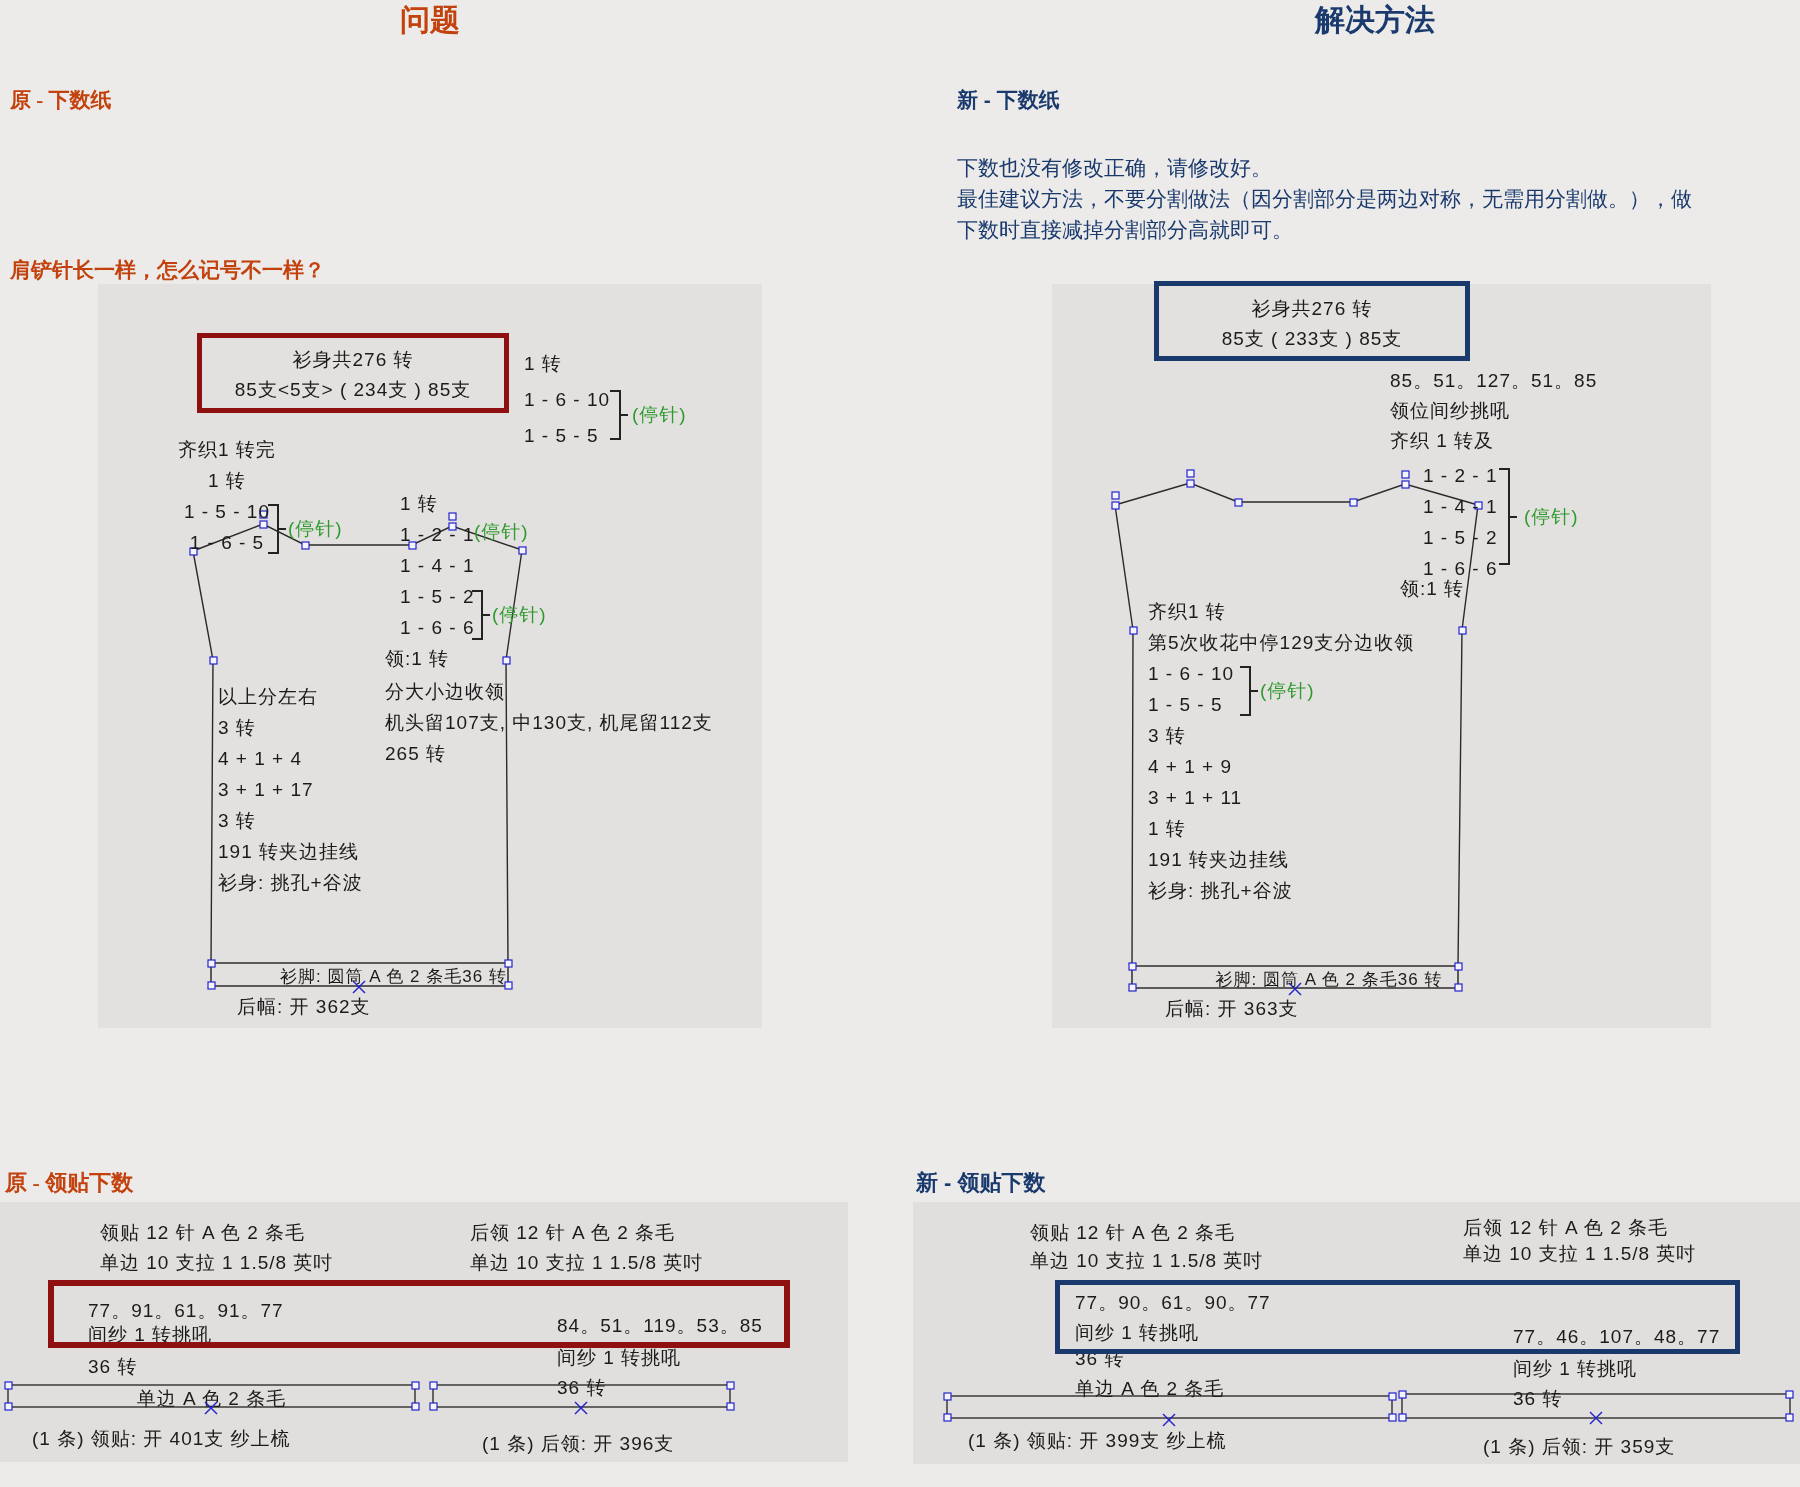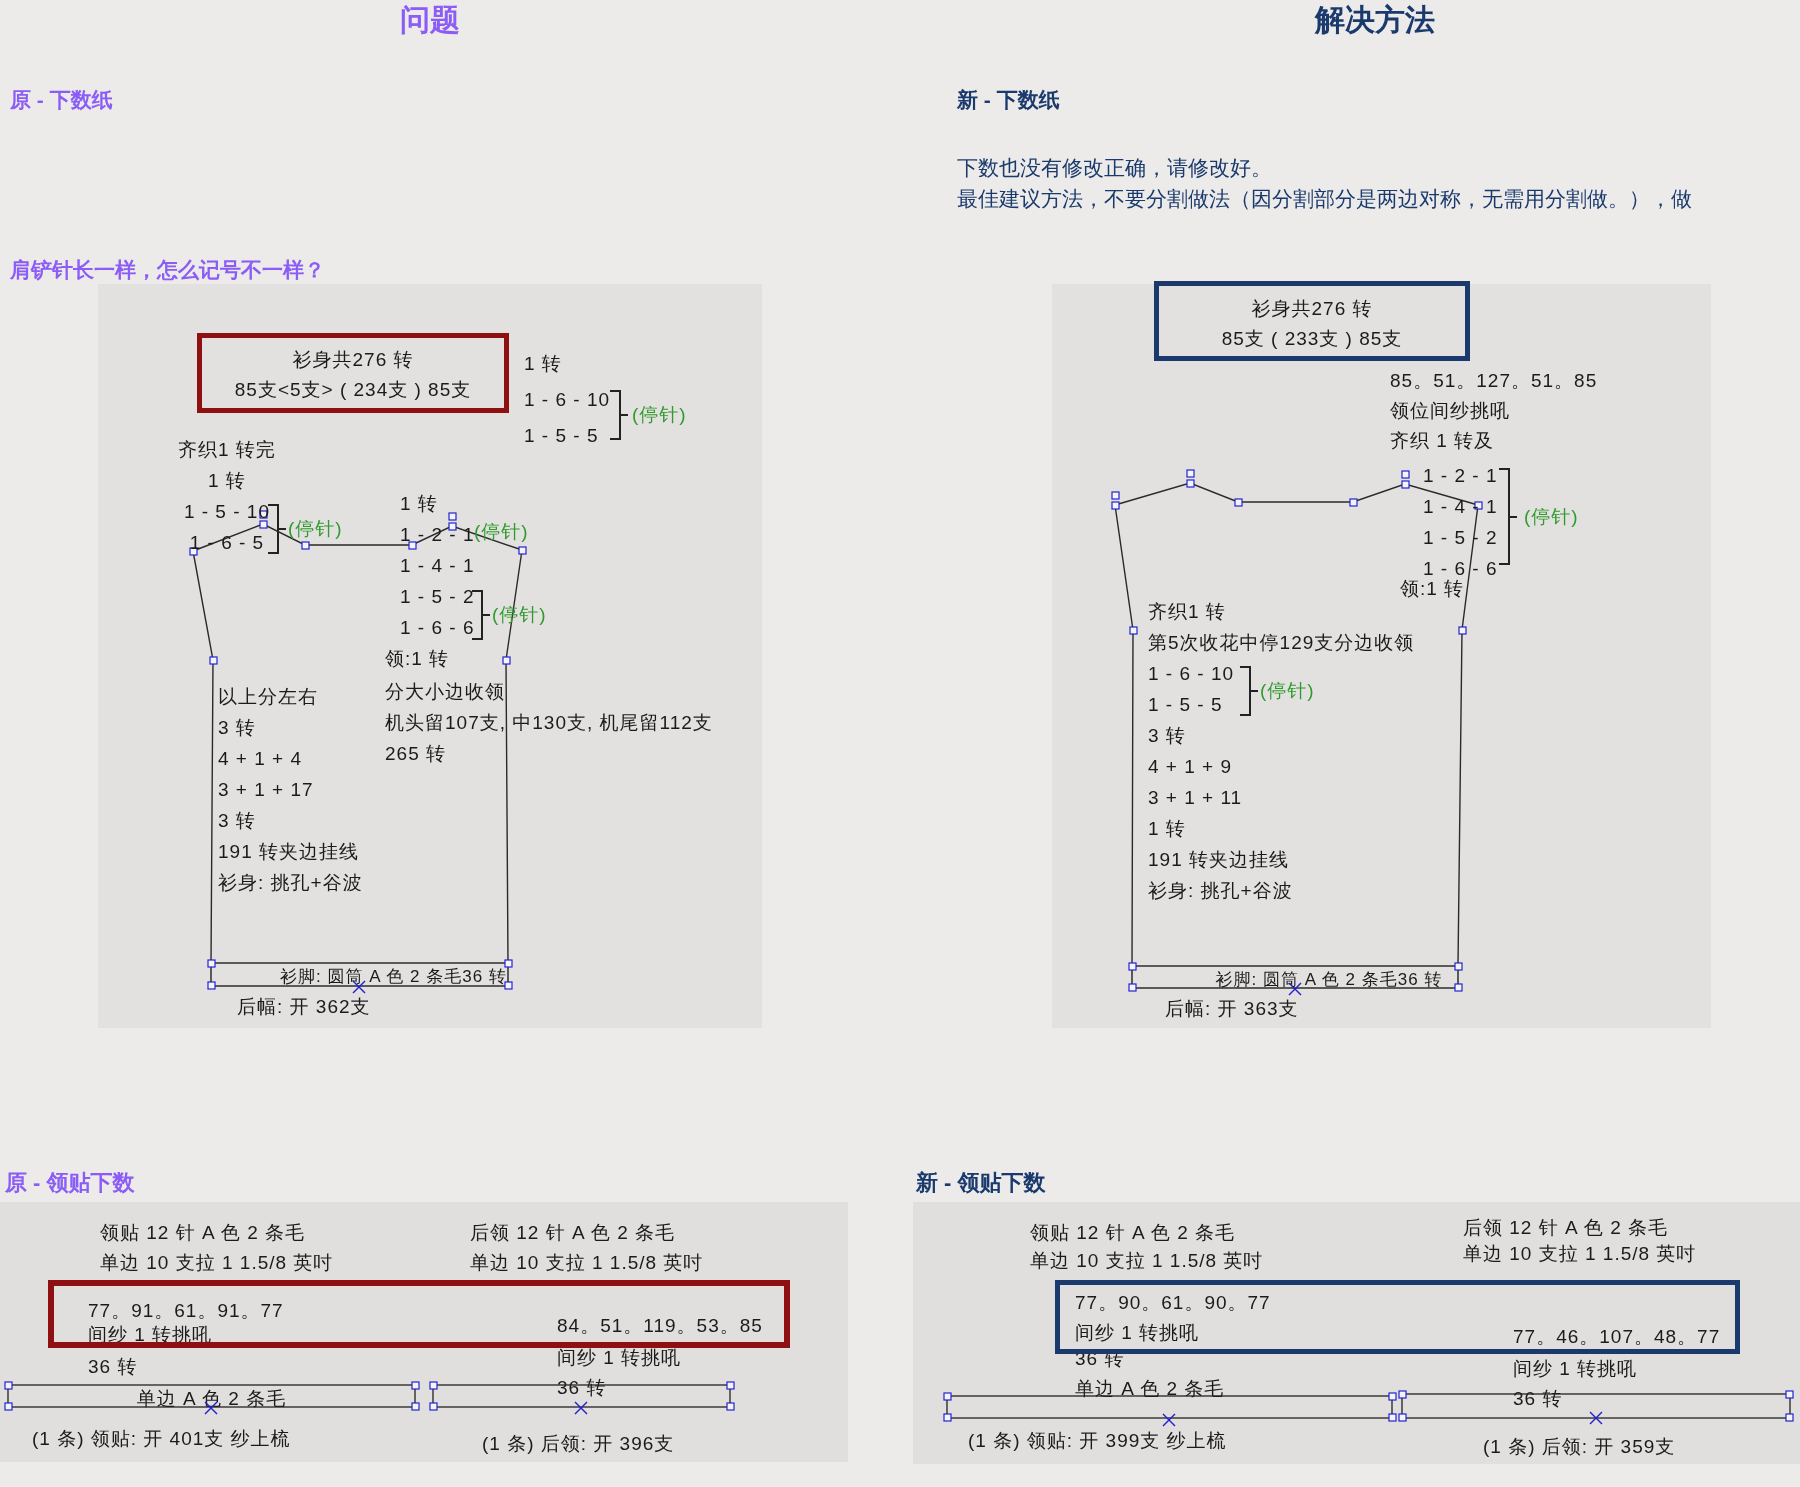--- a/index.html
+++ b/index.html
@@ -1,20 +1,20 @@
 <!DOCTYPE html>
 <html><head>
 <meta charset="utf-8">
 <style>
   html,body{margin:0;padding:0;background:#ecebe9;}
   .page{position:relative;width:1800px;height:1487px;background:#ecebe9;overflow:hidden;
         font-family:"Liberation Sans","DejaVu Sans",sans-serif;color:#1b1b1b;}
   .abs{position:absolute;white-space:nowrap;}
   .title{font-size:30px;font-weight:bold;text-align:center;}
-  .red{color:#8b5cf6;}
+  .red{color:#c2410c;font-family:Liberation Serif, serif;}
   .navy{color:#1a3a6e;}
   .green{color:#2f9b2f;}
   .sub{font-size:21px;font-weight:600;}
   .note-line{font-size:21px;line-height:31px;}
   .panel{position:absolute;background:#e3e1df;}
   .panel-b{position:absolute;background:#e1dfdd;}
   .ann{font-size:19px;letter-spacing:1px;}
   .stack div{white-space:nowrap;}
   .obox{position:absolute;box-sizing:border-box;background:transparent;}
   .obox .bl{text-align:center;font-size:19px;letter-spacing:1px;line-height:30px;}
@@ -34,20 +34,21 @@
 
   <div class="abs title red" style="left:0;top:10;width:860px;">问题</div>
   <div class="abs title navy" style="left:960px;top:10;width:830px;">解决方法</div>
 
   <div class="abs sub red" style="left:10px;top:86px;">原 - 下数纸</div>
   <div class="abs sub navy" style="left:957px;top:86px;">新 - 下数纸</div>
 
   <div class="abs navy" style="left:957px;top:152px;width:840px;">
     <div class="note-line">下数也没有修改正确，请修改好。</div>
     <div class="note-line">最佳建议方法，不要分割做法（因分割部分是两边对称，无需用分割做。），做</div>
+    <div class="note-line">下数时直接减掉分割部分高就即可。</div>
   </div>
 
   <div class="abs sub red" style="left:10px;top:256px;">肩铲针长一样，怎么记号不一样？</div>
 
   <div class="panel" style="left:98px;top:284px;width:664px;height:744px;">
     <svg width="664" height="744" viewBox="0 0 664 744">
       <polyline class="hline" points="95,267 165,240 207,261 314,261 354,242 424,266"></polyline>
       <polyline class="hline" points="95,267 115,376 113,679"></polyline>
       <polyline class="hline" points="424,266 408,376 410,679"></polyline>
       <rect x="113" y="679" width="297" height="23" fill="none" stroke="#222" stroke-width="1.4"></rect>

